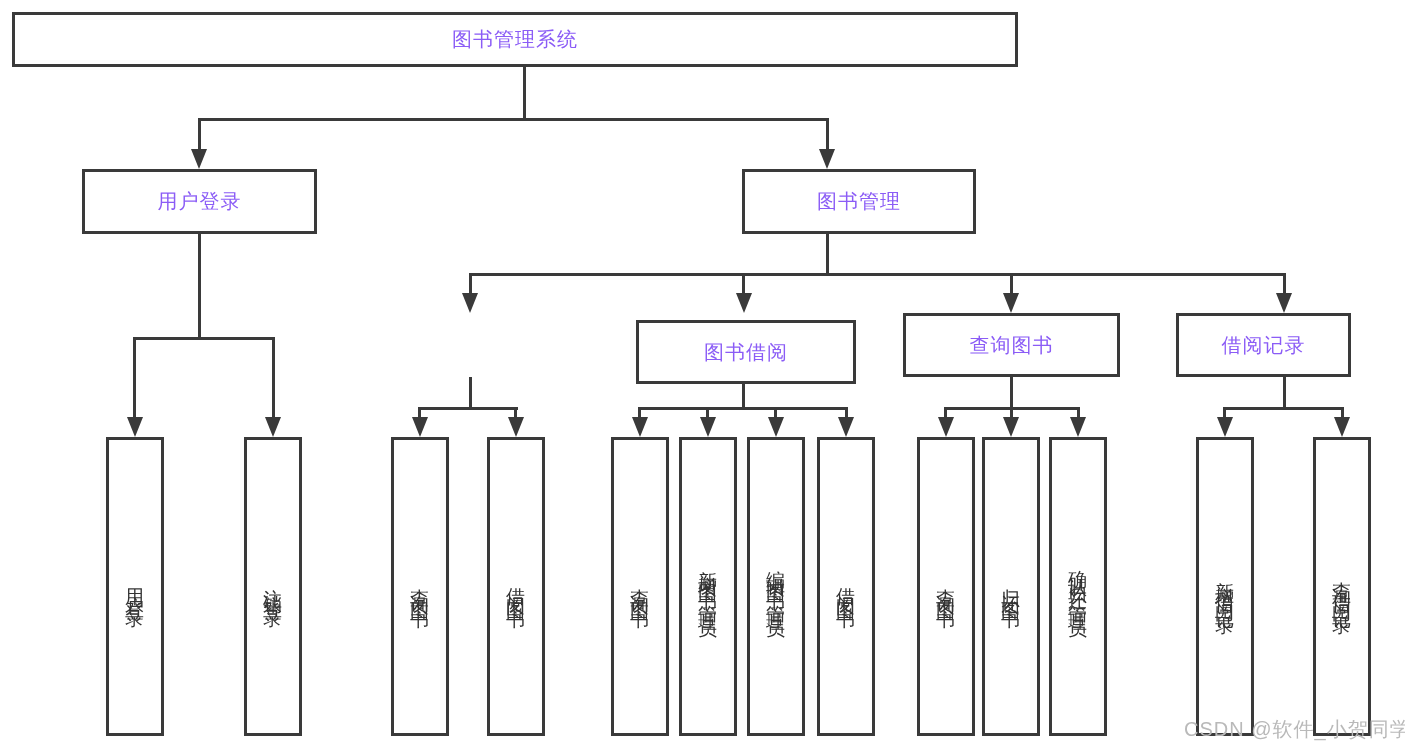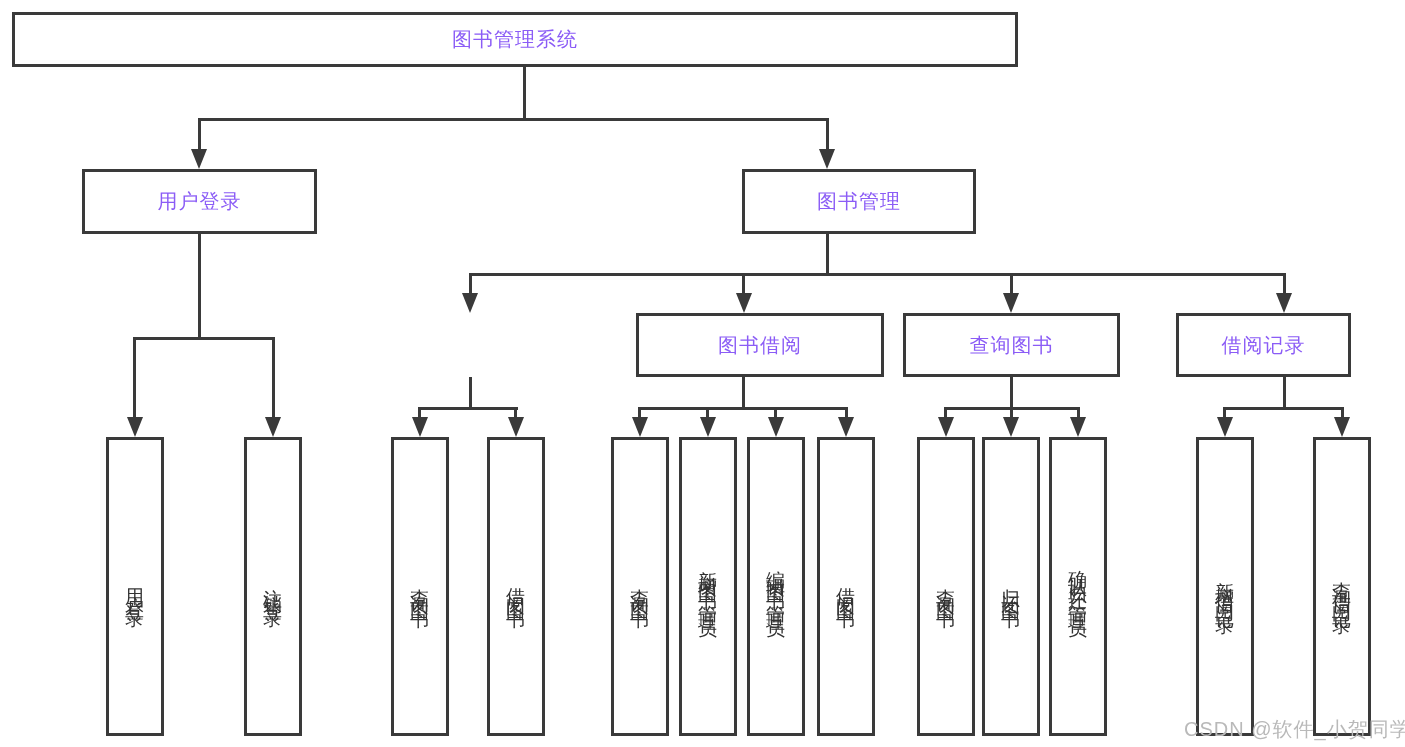--- a/index.html
+++ b/index.html
@@ -102,21 +102,21 @@
   <div class="hl" style="left:469px; top:273px; width:817px;"></div>
   <div class="vl" style="left:469px; top:273px; height:22px;"></div>
   <div class="ar" style="left:462px; top:293px;"></div>
   <div class="vl" style="left:742px; top:273px; height:22px;"></div>
   <div class="ar" style="left:736px; top:293px;"></div>
   <div class="vl" style="left:1010px; top:273px; height:22px;"></div>
   <div class="ar" style="left:1003px; top:293px;"></div>
   <div class="vl" style="left:1283px; top:273px; height:22px;"></div>
   <div class="ar" style="left:1276px; top:293px;"></div>
 
-  <div class="box" style="left:636px; top:313px; width:248px; height:64px;font-family:Liberation Mono, monospace;">图书借阅</div>
+  <div class="box" style="left:636px; top:320px; width:220px; height:64px;font-family:Liberation Mono, monospace;">图书借阅</div>
   <div class="box" style="left:903px; top:313px; width:217px; height:64px;">查询图书</div>
   <div class="box" style="left:1176px; top:313px; width:175px; height:64px;">借阅记录</div>
 
   <div class="vl" style="left:469px; top:377px; height:30px;"></div>
   <div class="hl" style="left:418px; top:407px; width:100px;"></div>
   <div class="vl" style="left:418px; top:407px; height:10px;"></div>
   <div class="ar" style="left:412px; top:417px;"></div>
   <div class="vl" style="left:514px; top:407px; height:10px;"></div>
   <div class="ar" style="left:508px; top:417px;"></div>
 

